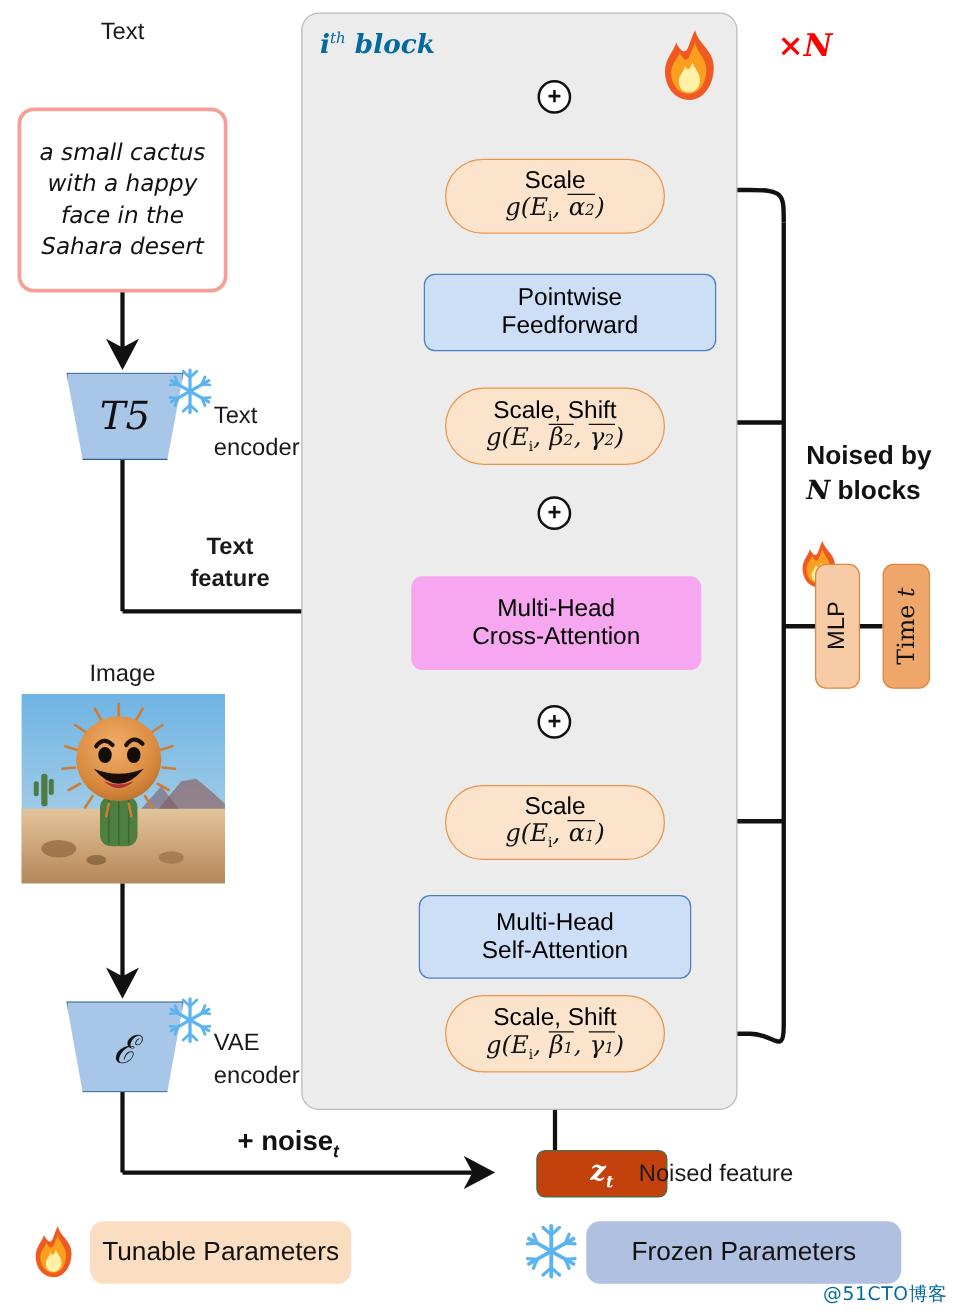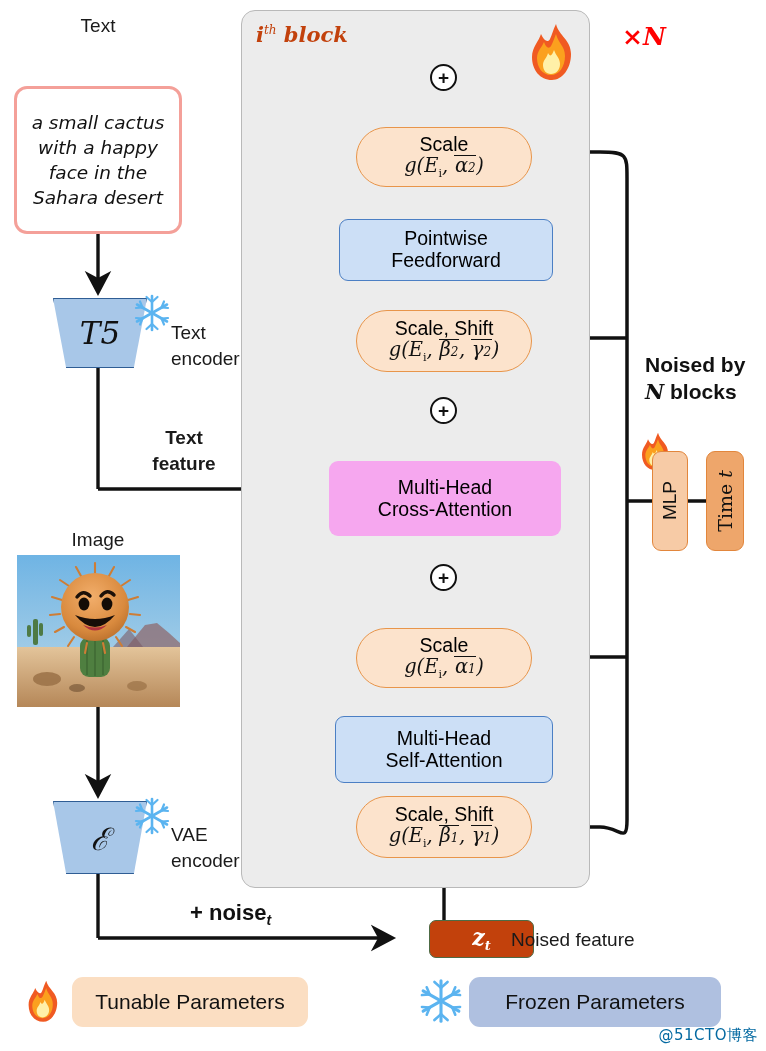--- a/index.html
+++ b/index.html
@@ -36,21 +36,21 @@
   }
 
   
   #block-panel{
     left:241px;top:10px;width:349px;height:878px;
     background:#ececec;border:1.6px solid #b9b9b9;border-radius:14px;
     box-sizing:border-box;
   }
   #block-title{
     left:256px;top:22px;font-family:"DejaVu Serif",serif;
-    font-style:italic;font-weight:bold;font-size:21px;color:#c2410c;
+    font-style:italic;font-weight:bold;font-size:21px;color:#0369a1;
   }
   #block-title sup{font-size:12px;font-style:italic;font-weight:normal;}
   #times-n{
     left:622px;top:22px;color:#ff0000;font-size:25px;font-weight:bold;
     font-family:"DejaVu Serif",serif;font-style:italic;
   }
 
   
   .node{box-sizing:border-box;}
   .node-orange{
@@ -347,21 +347,21 @@
            C20 38 24 36 25 31 C27 35 29 34 31 28 Z" fill="#FFF0A8"></path>
 </svg>
 
 <div class="abs node node-orange ctr" style="left:356px;top:127px;width:176px;height:60px;flex-direction:column;">
   <div class="node-l1">Scale</div>
   <div class="math">
     g(<i>E</i><sub>i</sub>,&nbsp;<span class="ovl">α<span class="sb">2</span></span>)
   </div>
 </div>
 
-<div class="abs node node-blue ctr" style="left:339px;top:219px;width:214px;height:62px;flex-direction:column;">
+<div class="abs node node-blue ctr" style="left:339px;top:219px;width:234px;height:62px;flex-direction:column;">
   <div class="node-l1">Pointwise</div>
   <div class="node-l1">Feedforward</div>
 </div>
 
 <div class="abs node node-orange ctr" style="left:356px;top:310px;width:176px;height:62px;flex-direction:column;">
   <div class="node-l1">Scale, Shift</div>
   <div class="math">
     g(<i>E</i><sub>i</sub>,&nbsp;<span class="ovl">β<span class="sb">2</span></span>,&nbsp;<span class="ovl">γ<span class="sb">2</span></span>)
   </div>
 </div>
@@ -428,21 +428,21 @@
 <div class="abs lbl" style="left:511px;top:928px;width:200px;">Noised feature</div>
 
 <svg class="abs icon" style="left:22px;top:978px;" width="44" height="48" viewBox="0 0 60 62">
   <path d="M33 2 C36 14 48 18 48 32 C48 47 39 58 29 58 C17 58 9 48 9 35
            C9 25 16 19 18 12 C21 19 25 21 27 17 C29 13 30 8 33 2 Z" fill="#F05A22"></path>
   <path d="M33 12 C35 21 42 24 42 34 C42 45 36 53 28 53 C19 53 14 45 14 36
            C14 29 19 25 21 20 C23 26 26 27 28 24 C30 20 31 17 33 12 Z" fill="#FBA01E"></path>
   <path d="M31 28 C33 34 37 36 37 42 C37 48 33 52 28 52 C23 52 20 48 20 43
            C20 38 24 36 25 31 C27 35 29 34 31 28 Z" fill="#FFF0A8"></path>
 </svg>
-<div class="abs legend-chip" id="legend-tunable" style="left:72px;top:977px;width:236px;height:50px;">
+<div class="abs legend-chip" id="legend-tunable" style="left:72px;top:977px;width:209px;height:50px;">
   <span>Tunable Parameters</span>
 </div>
 
 <svg class="abs icon" style="left:416px;top:976px;" width="50" height="50" viewBox="0 0 42 42">
   <g stroke="#5BB4F0" stroke-width="2.6" stroke-linecap="round">
     <line x1="21" y1="4" x2="21" y2="38"></line>
     <line x1="6" y1="12.5" x2="36" y2="29.5"></line>
     <line x1="6" y1="29.5" x2="36" y2="12.5"></line>
     <g stroke-width="2.2">
       <line x1="21" y1="10" x2="15.5" y2="5"></line>

